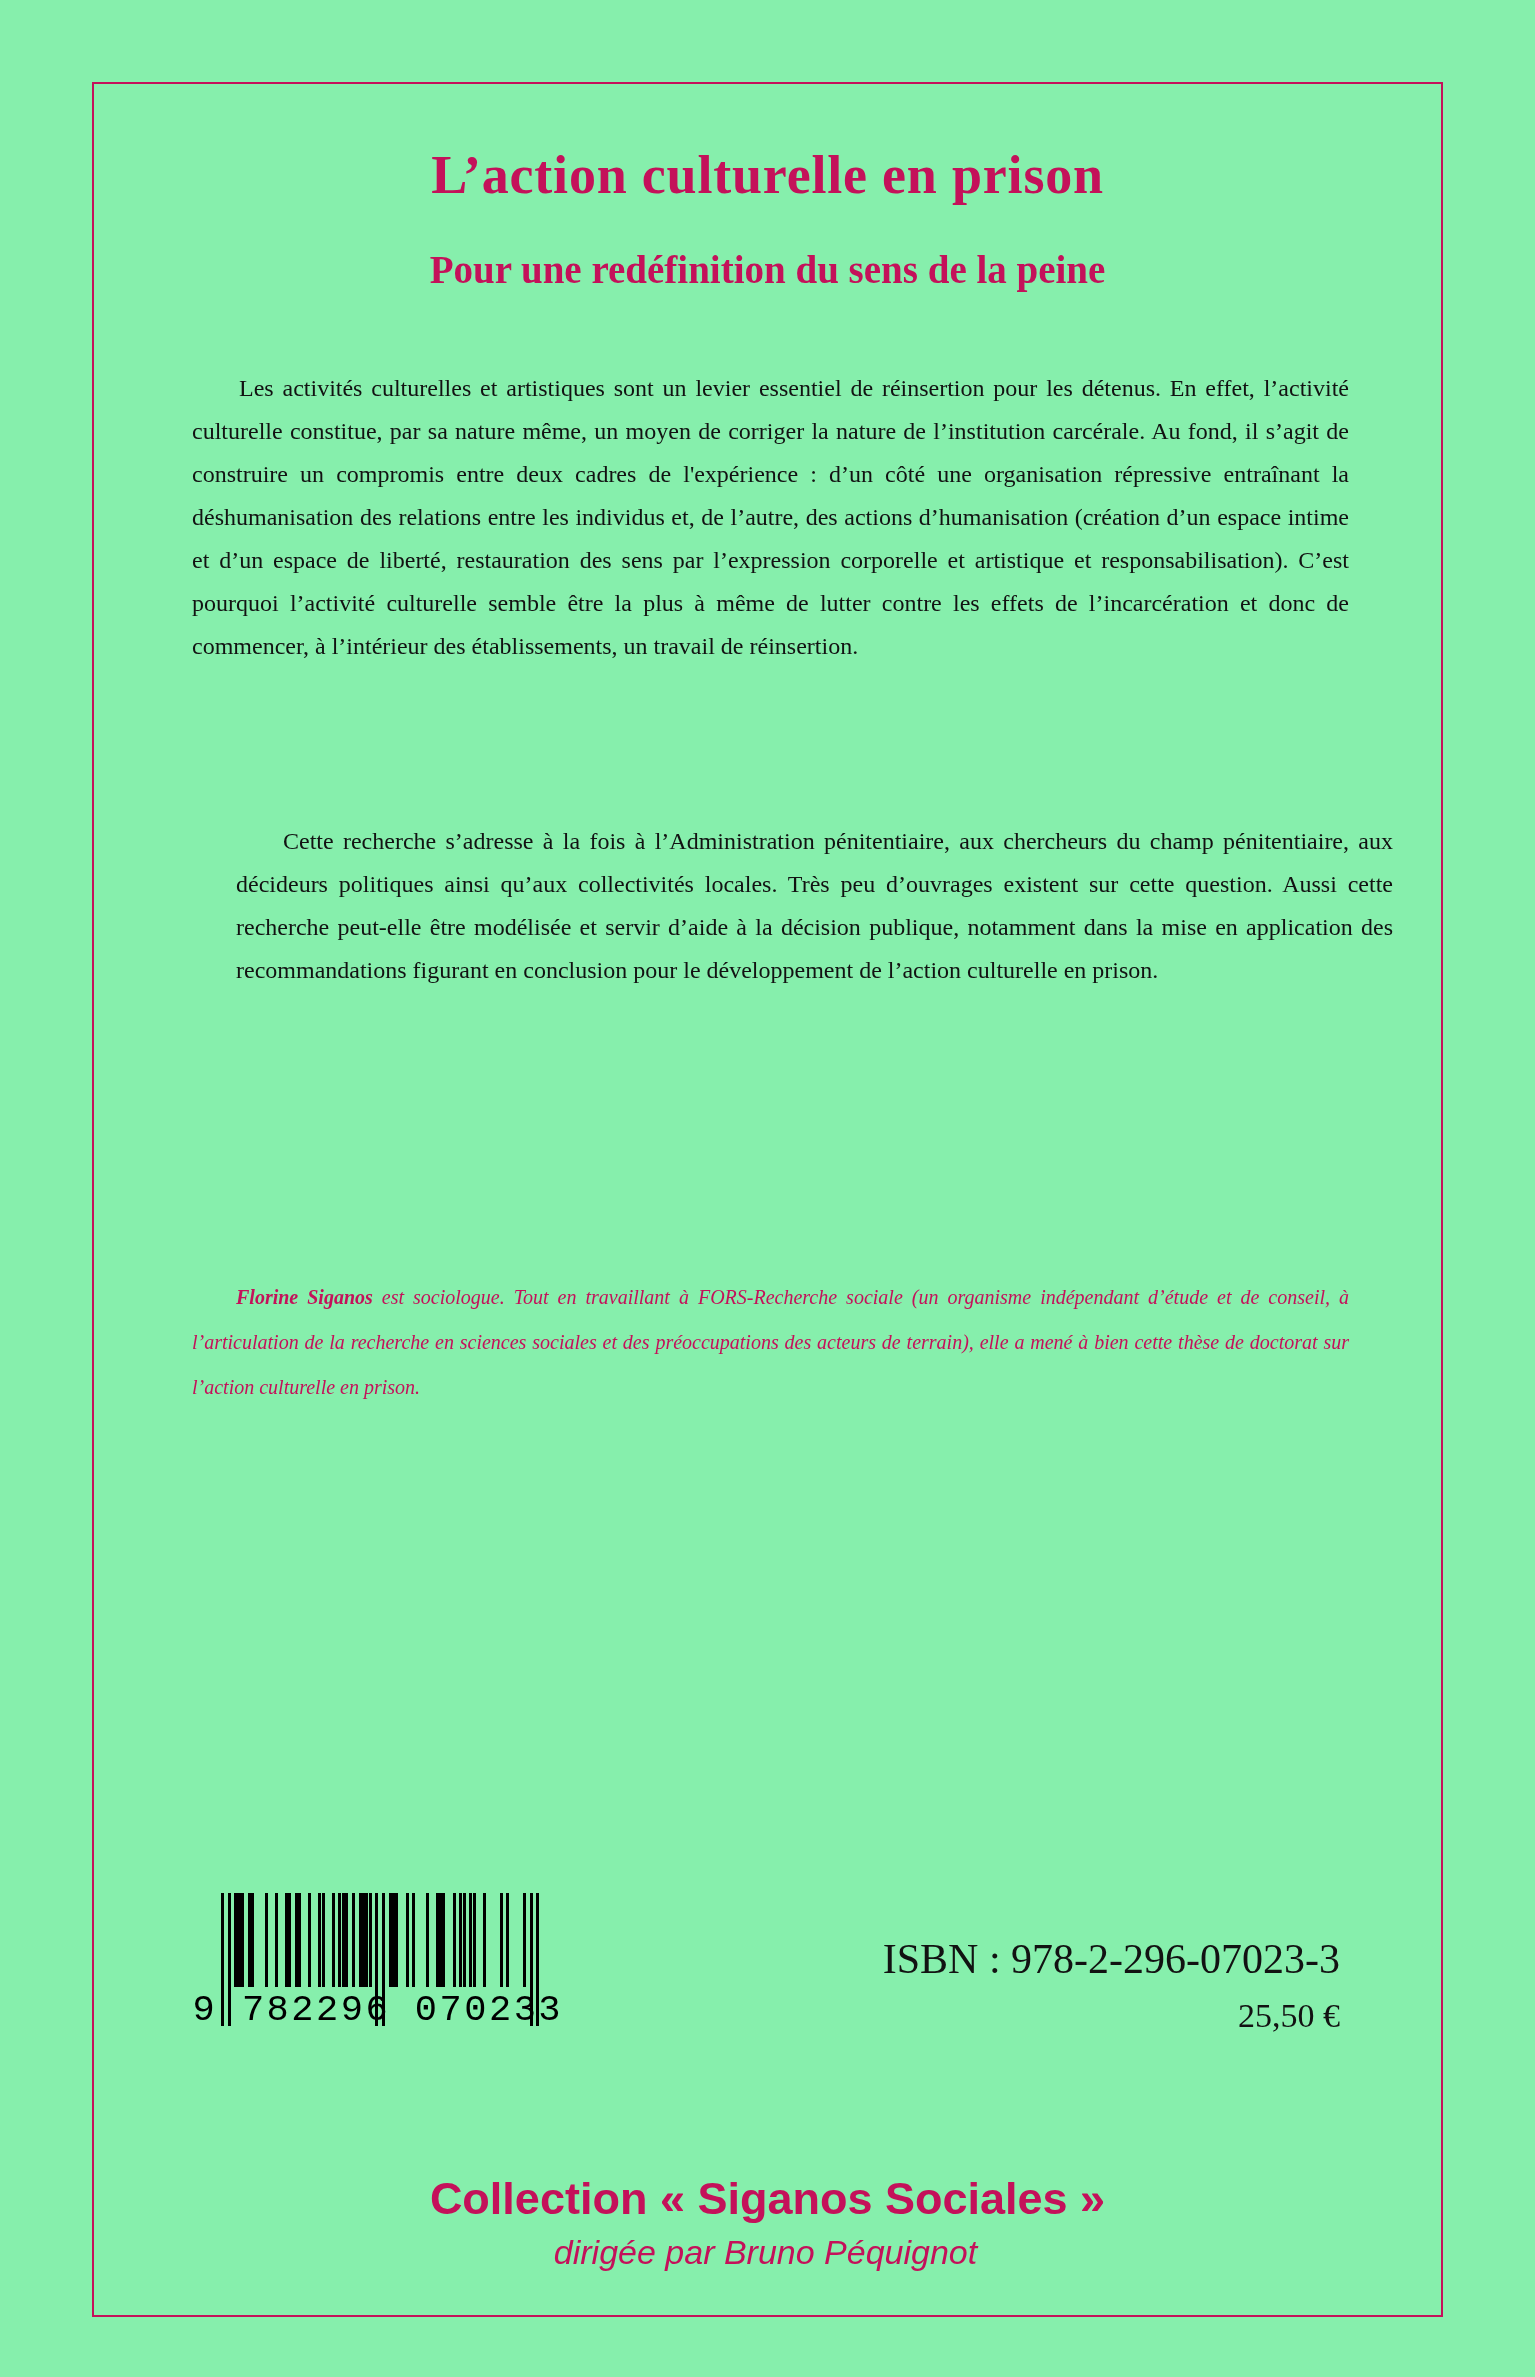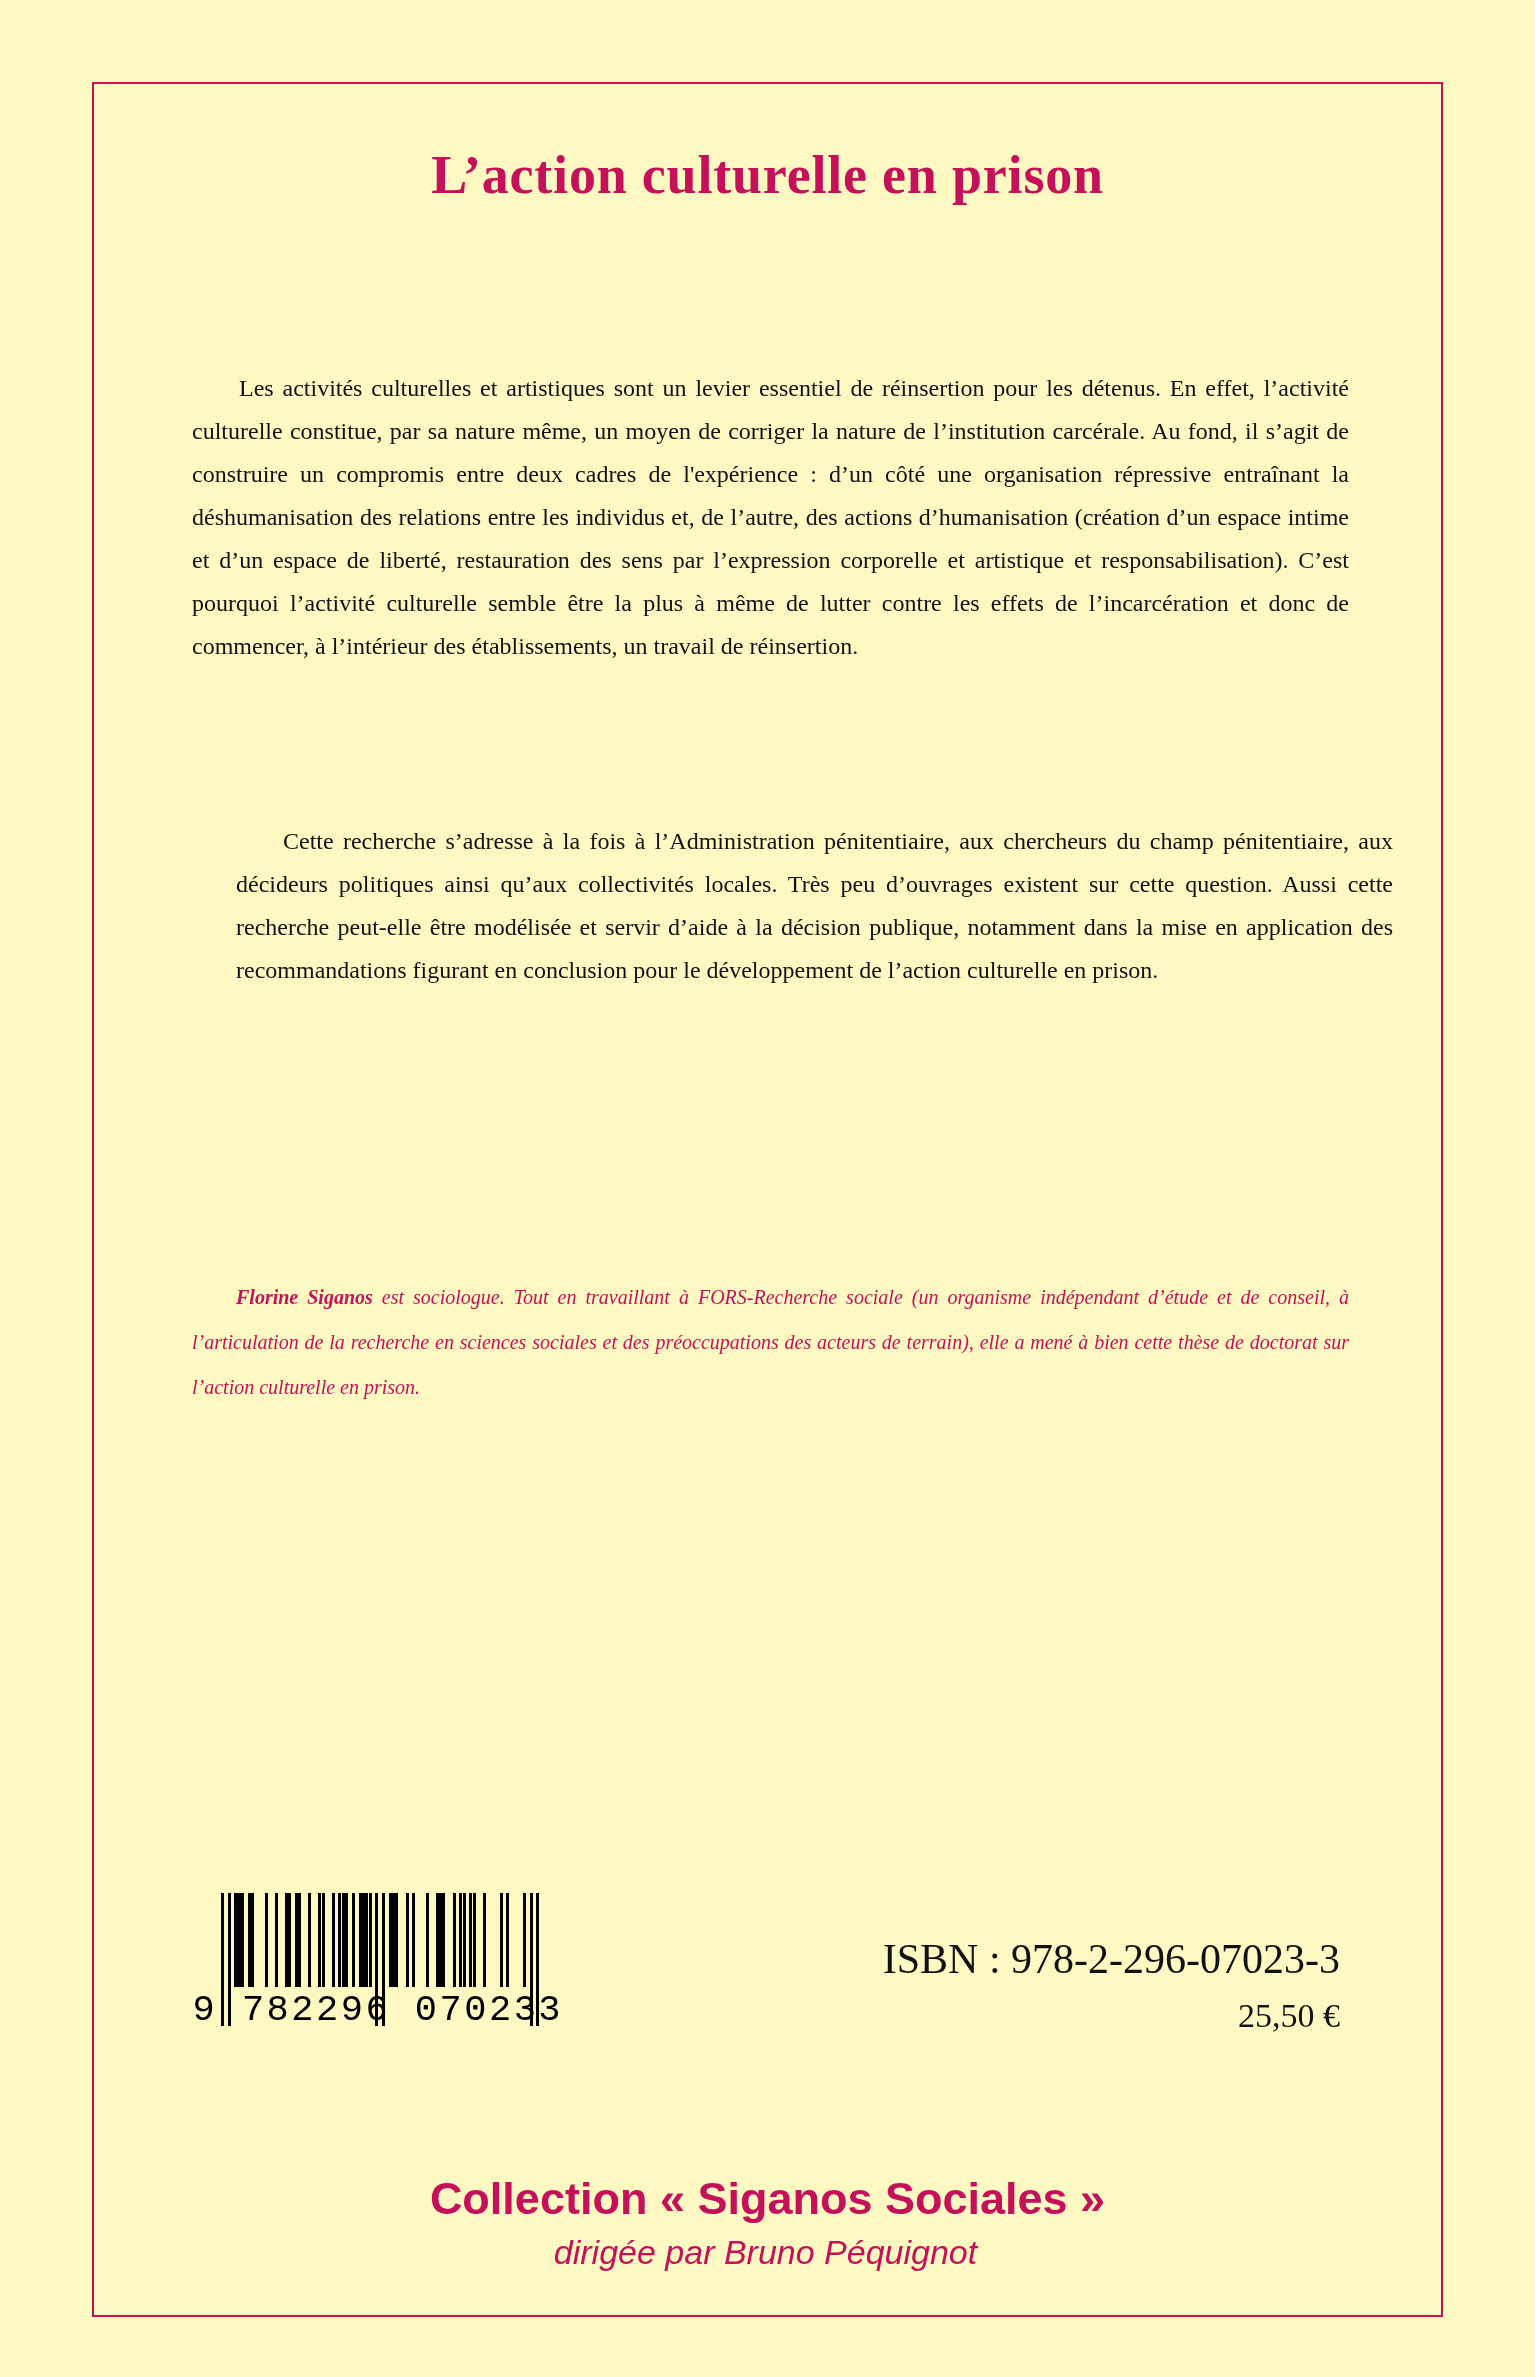--- a/index.html
+++ b/index.html
@@ -4,21 +4,21 @@
 <style>
   html, body {
     margin: 0;
     padding: 0;
     background: #ffffff;
   }
   .page {
     position: relative;
     width: 1535px;
     height: 2377px;
-    background: #fef9c3;
+    background: #86efac;
     font-family: "Liberation Serif", serif;
     overflow: hidden;
   }
   .frame {
     position: absolute;
     left: 92px;
     right: 92px;
     top: 82px;
     bottom: 60px;
     border: 2.5px solid var(--accent);
@@ -146,20 +146,21 @@
 </style>
 </head>
 <body>
 
 <div class="page" style="--accent: #c4115a;">
 
   <div class="frame"></div>
 
   <div class="book-title">L’action culturelle en prison</div>
 
+  <div class="book-subtitle">Pour une redéfinition du sens de la peine</div>
 
   <div class="synopsis synopsis-1">Les activités culturelles et artistiques sont un levier essentiel de réinsertion pour les détenus. En effet, l’activité culturelle constitue, par sa nature même, un moyen de corriger la nature de l’institution carcérale. Au fond, il s’agit de construire un compromis entre deux cadres de l'expérience : d’un côté une organisation répressive entraînant la déshumanisation des relations entre les individus et, de l’autre, des actions d’humanisation (création d’un espace intime et d’un espace de liberté, restauration des sens par l’expression corporelle et artistique et responsabilisation). C’est pourquoi l’activité culturelle semble être la plus à même de lutter contre les effets de l’incarcération et donc de commencer, à l’intérieur des établissements, un travail de réinsertion.</div>
 
   <div class="synopsis synopsis-2">Cette recherche s’adresse à la fois à l’Administration pénitentiaire, aux chercheurs du champ pénitentiaire, aux décideurs politiques ainsi qu’aux collectivités locales. Très peu d’ouvrages existent sur cette question. Aussi cette recherche peut-elle être modélisée et servir d’aide à la décision publique, notamment dans la mise en application des recommandations figurant en conclusion pour le développement de l’action culturelle en prison.</div>
 
   <div class="author-bio"><span class="author-name">Florine Siganos</span><span> est sociologue. Tout en travaillant à FORS-Recherche sociale (un organisme indépendant d’étude et de conseil, à l’articulation de la recherche en sciences sociales et des préoccupations des acteurs de terrain), elle a mené à bien cette thèse de doctorat sur l’action culturelle en prison.</span></div>
 
   <div class="barcode">
     <div class="barcode-bars">
         <div style="position: absolute; top: 0px; background: rgb(0, 0, 0); left: 0px; width: 3.4px; height: 133px;"></div>

